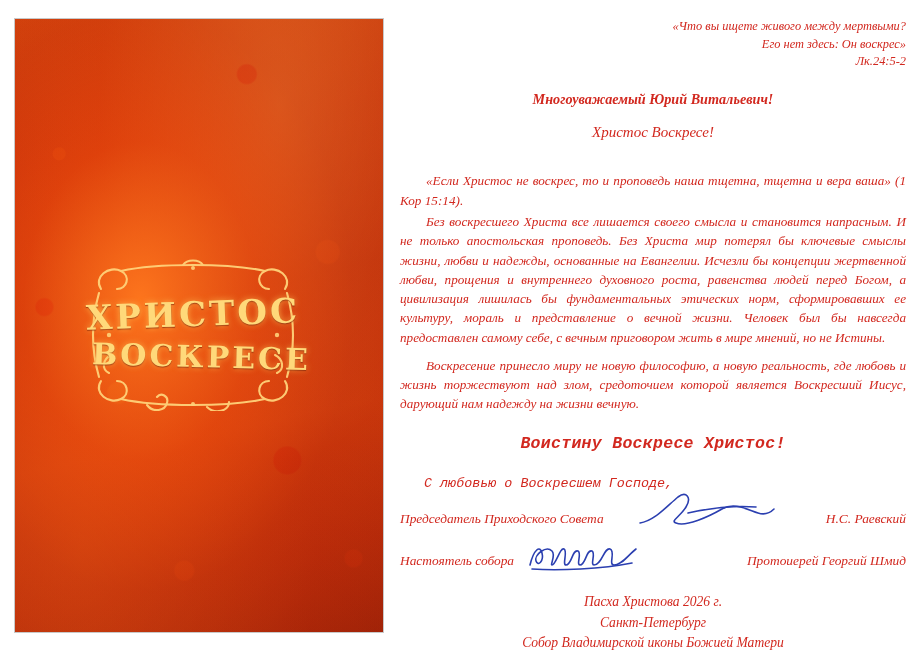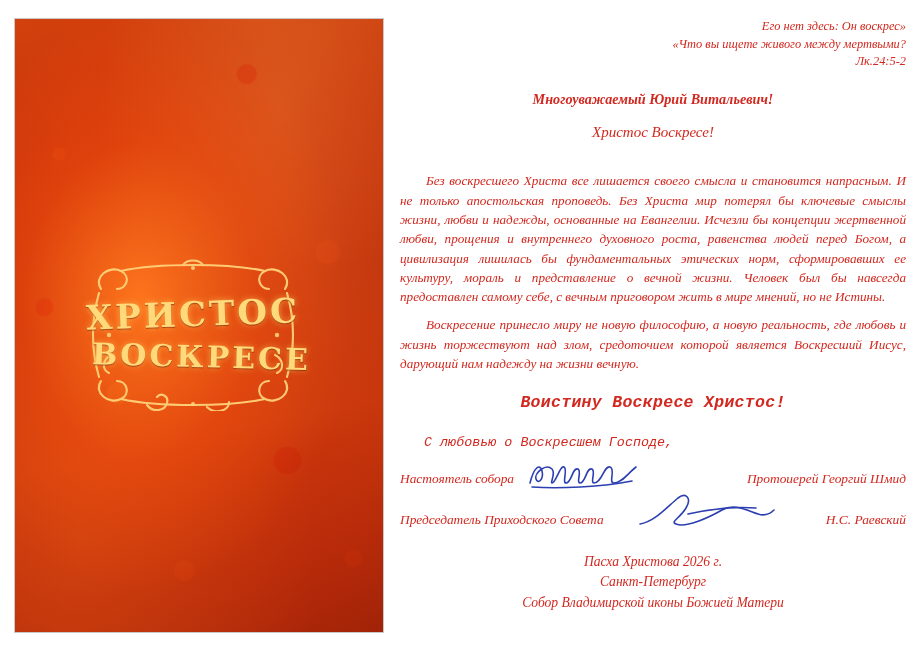--- a/index.html
+++ b/index.html
@@ -191,58 +191,59 @@
       <div id="emblem-text">
         <div id="emblem-line1">ХРИСТОС</div>
         <div id="emblem-line2">ВОСКРЕСЕ</div>
       </div>
     </div>
   </div>
 
   <div id="letter">
 
     <div id="epigraph" class="right">
+      <div>«Что вы ищете живого между мертвыми?</div>
       <div>Его нет здесь: Он воскрес»</div>
-      <div>«Что вы ищете живого между мертвыми?</div>
       <div>Лк.24:5-2</div>
     </div>
 
     <div id="salutation" class="center">Многоуважаемый Юрий Витальевич!</div>
 
     <div id="paschal-greeting" class="center">Христос Воскресе!</div>
 
+    <div class="para just">«Если Христос не воскрес, то и проповедь наша тщетна, тщетна и вера ваша» (1 Кор 15:14).</div>
     <div class="para just">Без воскресшего Христа все лишается своего смысла и становится напрасным. И не только апостольская проповедь. Без Христа мир потерял бы ключевые смыслы жизни, любви и надежды, основанные на Евангелии. Исчезли бы концепции жертвенной любви, прощения и внутреннего духовного роста, равенства людей перед Богом, а цивилизация лишилась бы фундаментальных этических норм, сформировавших ее культуру, мораль и представление о вечной жизни. Человек был бы навсегда предоставлен самому себе, с вечным приговором жить в мире мнений, но не Истины.</div>
     <div class="para just spaced">Воскресение принесло миру не новую философию, а новую реальность, где любовь и жизнь торжествуют над злом, средоточием которой является Воскресший Иисус, дарующий нам надежду на жизни вечную.</div>
 
     <div id="truly-risen" class="center">Воистину Воскресе Христос!</div>
 
     <div id="closing">С любовью о Воскресшем Господе,</div>
+
+    <div class="sig-row">
+      <span class="sig-role">Председатель Приходского Совета</span>
+      <svg class="sig-mark" id="sig-2" width="140" height="44" viewBox="0 0 140 44">
+        <g fill="none" stroke="#2b3fb0" stroke-width="1.6" stroke-linecap="round">
+          <path d="M4,36 C18,34 30,20 42,10 C50,4 56,10 50,20 C44,30 34,34 40,36 C50,40 72,30 86,22 C98,15 110,22 122,26 C128,28 134,26 138,22"></path>
+          <path d="M52,26 C70,22 96,18 120,20"></path>
+        </g>
+      </svg>
+      <span class="sig-name">Н.С. Раевский</span>
+    </div>
 
     <div class="sig-row">
       <span class="sig-role">Настоятель собора</span>
       <svg class="sig-mark" id="sig-1" width="120" height="40" viewBox="0 0 120 40">
         <g fill="none" stroke="#2b3fb0" stroke-width="1.6" stroke-linecap="round">
           <path d="M6,30 C10,14 16,10 18,18 C20,26 14,32 12,26 C10,20 22,10 28,16 C32,20 26,30 28,30 C32,30 36,12 40,14 C44,16 38,30 42,30 C48,30 48,14 54,16 C58,18 52,30 56,30 C62,30 62,14 68,16 C72,18 66,30 70,30 C78,30 80,12 86,14 C92,16 84,30 90,30 C98,30 104,20 112,14"></path>
           <path d="M8,34 C34,36 78,34 108,28"></path>
         </g>
       </svg>
       <span class="sig-name">Протоиерей Георгий Шмид</span>
     </div>
 
-    <div class="sig-row">
-      <span class="sig-role">Председатель Приходского Совета</span>
-      <svg class="sig-mark" id="sig-2" width="140" height="44" viewBox="0 0 140 44">
-        <g fill="none" stroke="#2b3fb0" stroke-width="1.6" stroke-linecap="round">
-          <path d="M4,36 C18,34 30,20 42,10 C50,4 56,10 50,20 C44,30 34,34 40,36 C50,40 72,30 86,22 C98,15 110,22 122,26 C128,28 134,26 138,22"></path>
-          <path d="M52,26 C70,22 96,18 120,20"></path>
-        </g>
-      </svg>
-      <span class="sig-name">Н.С. Раевский</span>
-    </div>
-
     <div id="footer" class="center">
       <div class="line">Пасха Христова 2026 г.</div>
       <div class="line">Санкт-Петербург</div>
       <div class="line">Собор Владимирской иконы Божией Матери</div>
     </div>
 
   </div>
 </div>
 
 </body></html>

